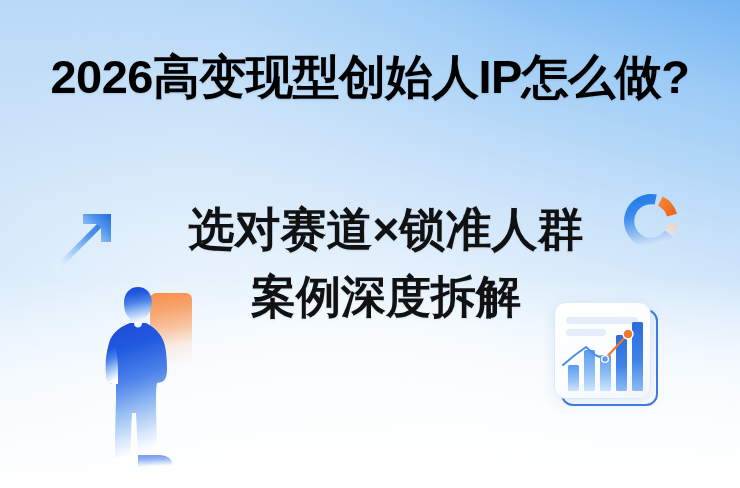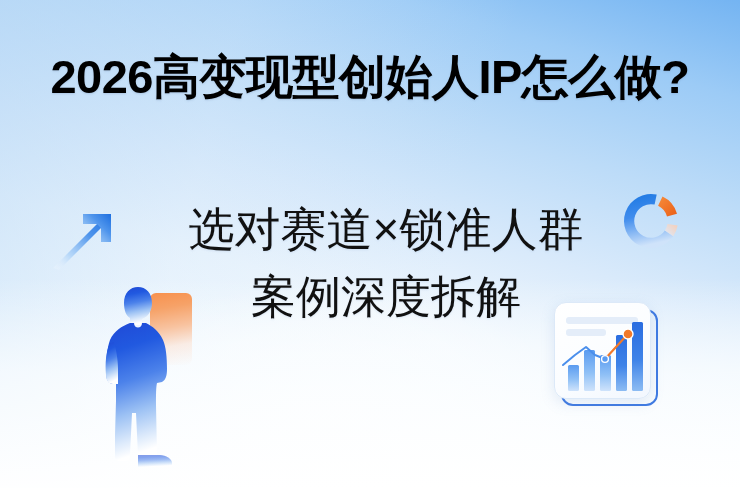--- a/index.html
+++ b/index.html
@@ -81,21 +81,21 @@
   }
 
   
   .headline {
     position: absolute;
     left: 0;
     right: 0;
     top: 196px;
     text-align: center;
     color: #111111;
-    font-weight: 400;
+    font-weight: 700;
     font-size: 46px;
     line-height: 67px;
     letter-spacing: 0px;
     white-space: nowrap;
     text-shadow: 0 1px 2px rgba(130,160,200,0.22);
     margin-left: 32px;
   }
   .headline .ln { display: block; }
   .headline .ln2 { font-size: 45px; }
   .headline .ln3 { font-size: 45px; }

